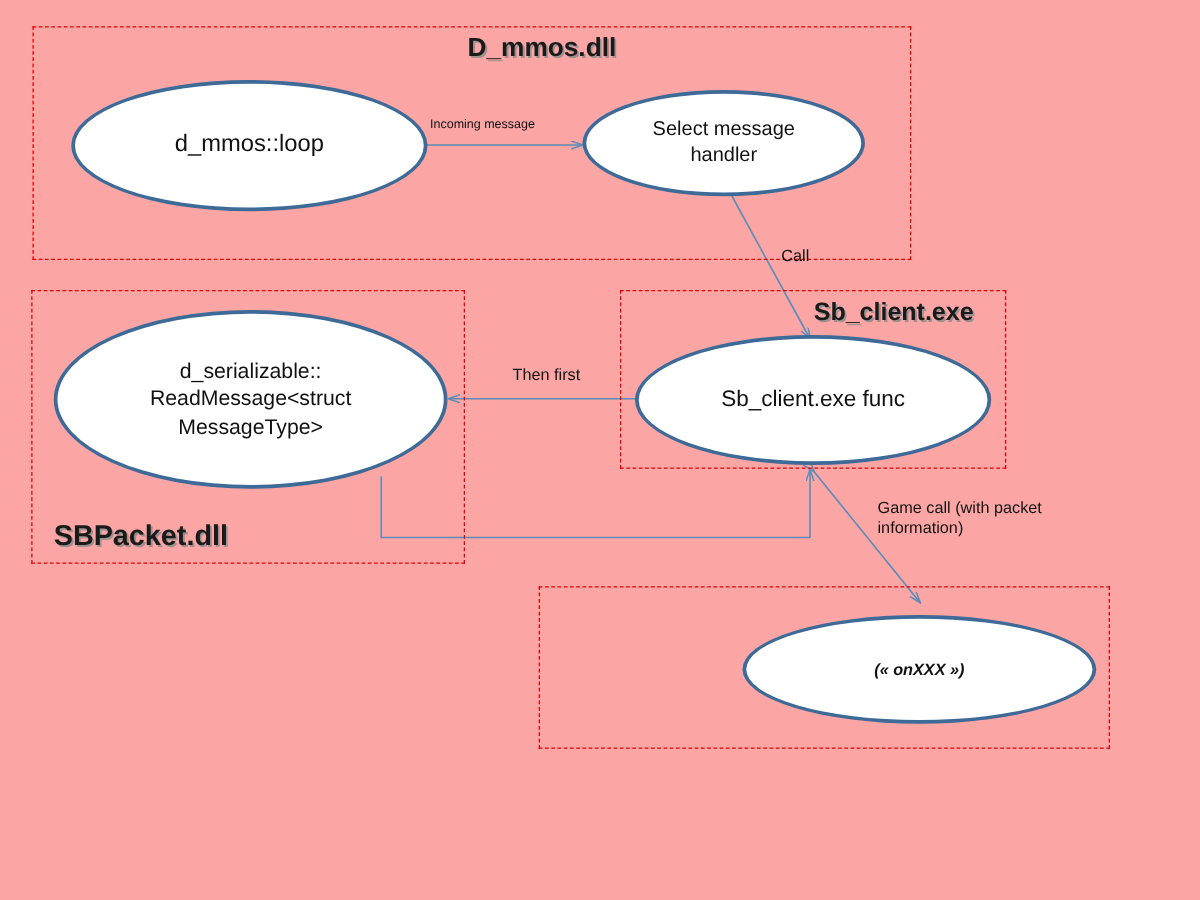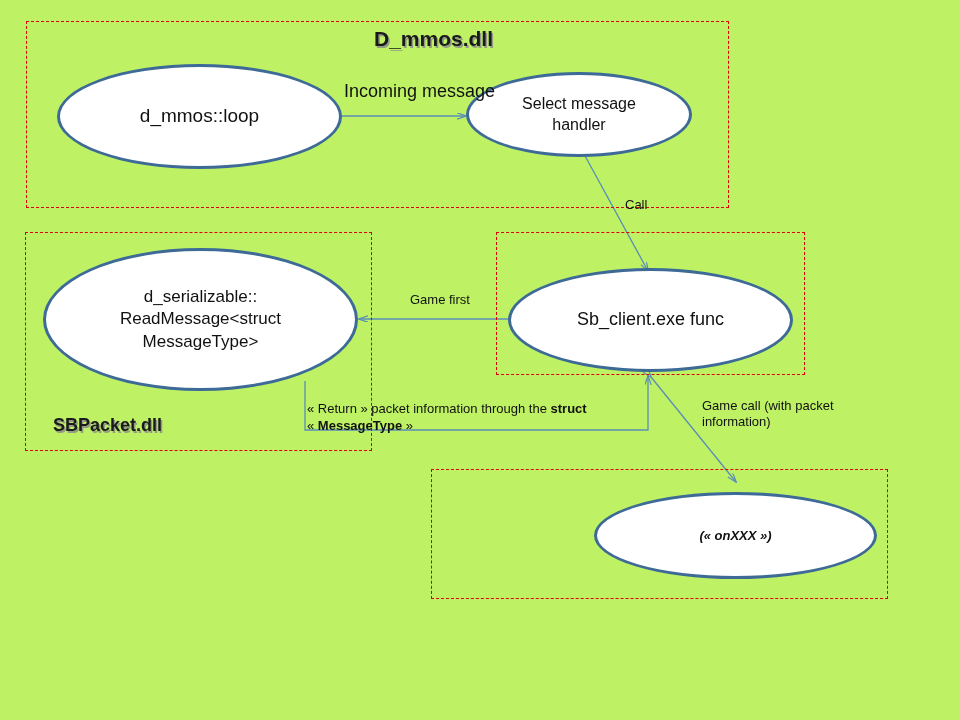--- a/index.html
+++ b/index.html
@@ -7,21 +7,21 @@
     padding: 0;
     background: #ffffff;
   }
   body {
     font-family: "Liberation Sans", sans-serif;
   }
   #canvas {
     position: relative;
     width: 960px;
     height: 720px;
-    background: #bef264;
+    background: #fca5a5;
     overflow: hidden;
   }
   
   .module-box {
     position: absolute;
     border: 1.6px dashed #e00000;
     box-sizing: border-box;
     background: transparent;
   }
   
@@ -111,22 +111,23 @@
   <div class="module-box" style="left:26px; top:21px; width:703px; height:187px;"></div>
 
   <div class="module-box" style="left:25px; top:232px; width:347px; height:219px;"></div>
 
   <div class="module-box" style="left:496px; top:232px; width:309px; height:143px;"></div>
 
   <div class="module-box" style="left:431px; top:469px; width:457px; height:130px;"></div>
 
   <div class="module-title" style="left:374px; top:26px; font-size:21px;">D_mmos.dll</div>
 
-  <div class="module-title" style="left:53px; top:415px; font-size:18px;">SBPacket.dll</div>
+  <div class="module-title" style="left:43px; top:415px; font-size:23px;">SBPacket.dll</div>
 
+  <div class="module-title" style="left:651px; top:238px; font-size:20px;">Sb_client.exe</div>
 
 
   <div class="node" style="left:466px; top:72px; width:226px; height:85px;">
     <div class="node-label" style="font-size:16px;">Select message
 handler</div>
   </div>
 
   <div class="node" style="left:57px; top:64px; width:285px; height:105px;">
     <div class="node-label" style="font-size:19px;">d_mmos::loop</div>
   </div>
@@ -138,26 +139,23 @@
   <div class="node" style="left:43px; top:248px; width:315px; height:143px;">
     <div class="node-label" style="font-size:17px;">d_serializable::
 ReadMessage&lt;struct
 MessageType&gt;</div>
   </div>
 
   <div class="node" style="left:594px; top:492px; width:283px; height:87px;">
     <div class="node-sub">(« onXXX »)</div>
   </div>
 
-  <div class="edge-label" style="left:344px; top:80px; font-size:18px;">Incoming message</div>
+  <div class="edge-label" style="left:344px; top:94px; font-size:10px;">Incoming message</div>
 
   <div class="edge-label" style="left:625px; top:173px; font-size:13px;margin-top:24px;">Call</div>
 
-  <div class="edge-label" style="left:410px; top:292px; font-size:13px;">Game first</div>
+  <div class="edge-label" style="left:410px; top:292px; font-size:13px;">Then first</div>
 
-  <div class="edge-label" style="left:307px; top:385px; font-size:13px; width:330px;">
-    <span>« Return » packet information through the </span><b>struct</b><br><span>« </span><b>MessageType</b><span> »</span>
-  </div>
 
   <div class="edge-label" style="left:702px; top:398px; font-size:13px; width:170px;">Game call (with packet
 information)</div>
 
 </div>
 
 </body></html>

